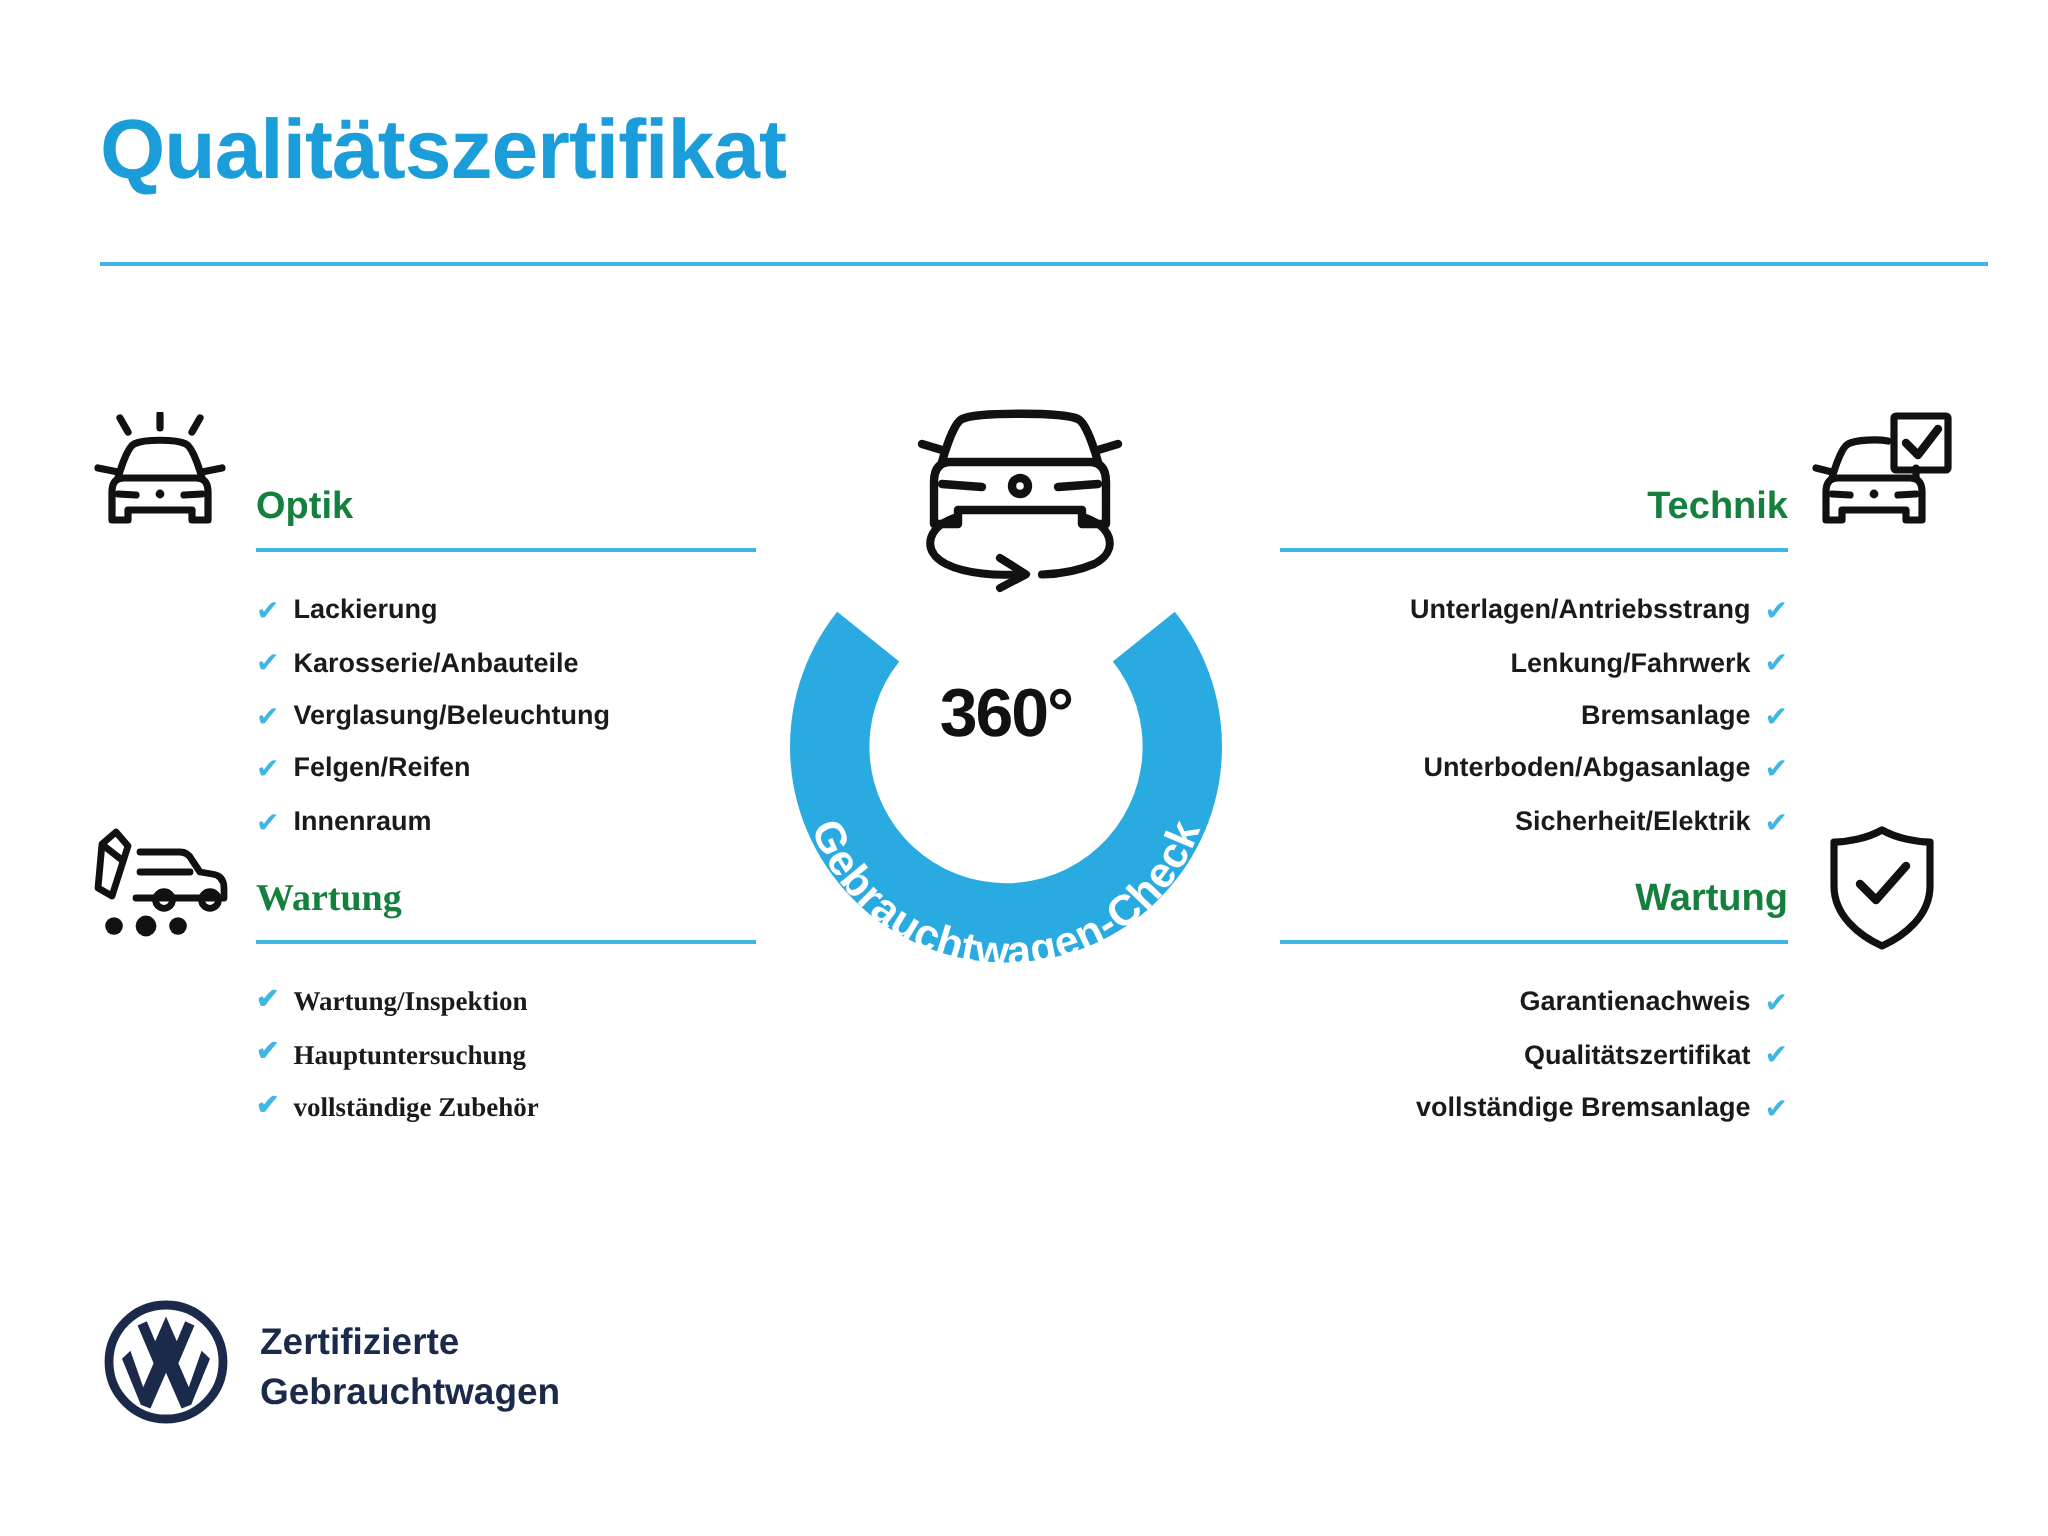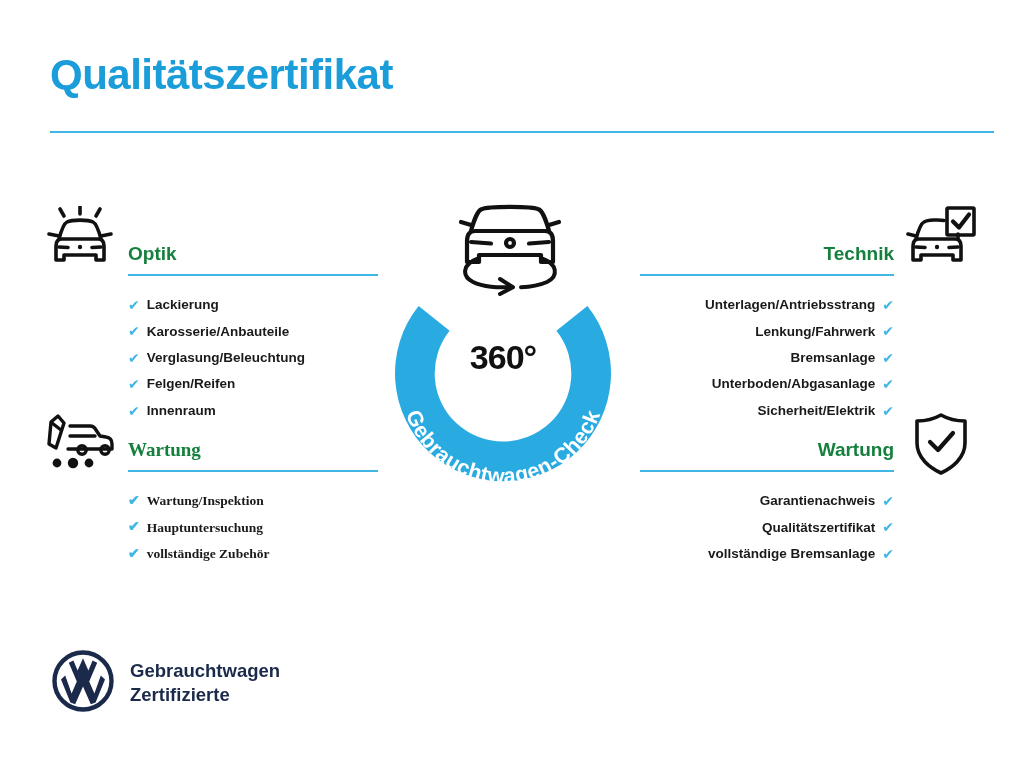--- a/index.html
+++ b/index.html
@@ -352,16 +352,16 @@
                L13.2 25.4
                L19.6 43.6
                L24.8 31.6
                L16.8 12.8
                L21.4 10.6
                L25.6 20.6
                Z" fill="#1b2a4a"></path>
     </svg>
   </span>
   <span id="vw-wordmark">
+    <div>Zertifizierte</div>
     <div>Gebrauchtwagen</div>
-    <div>Zertifizierte</div>
   </span>
 </div>
 
 </body></html>

